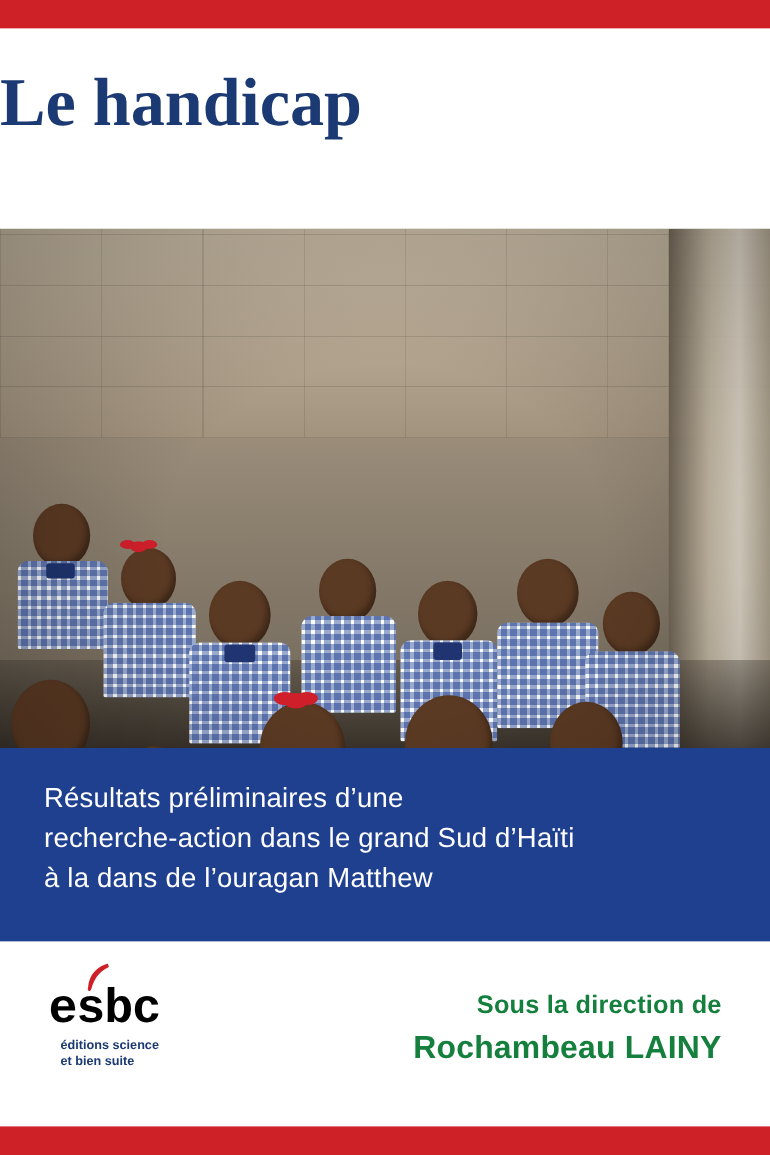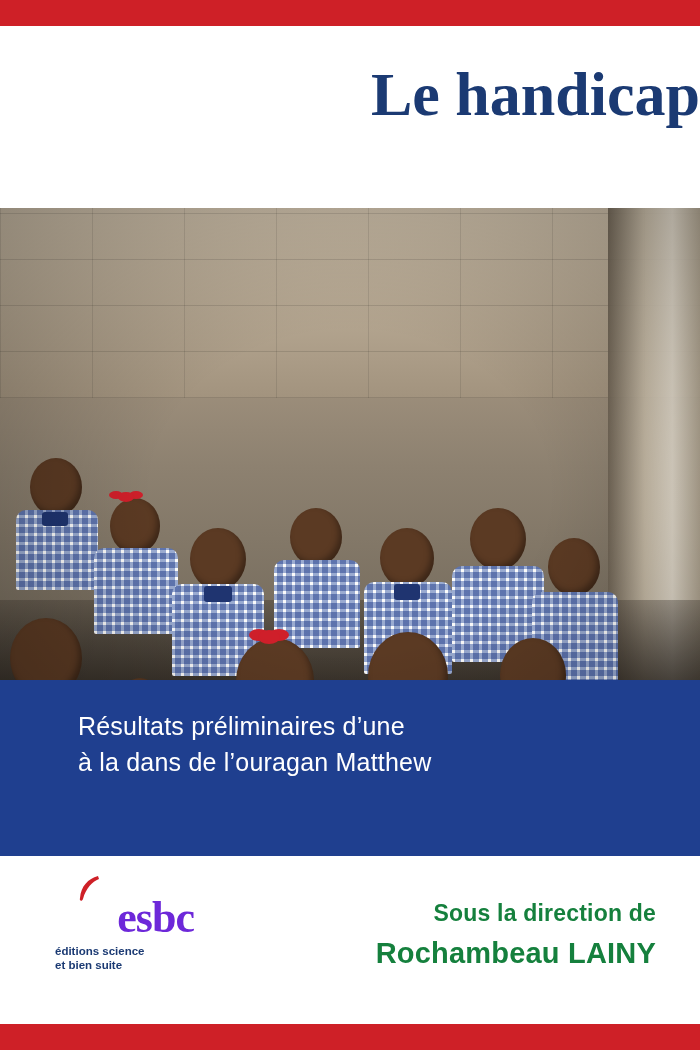--- a/index.html
+++ b/index.html
@@ -32,21 +32,21 @@
     height: 26px;
     background: #ce2027;
   }
   
   .title-block {
     position: absolute;
     left: 0; top: 26px;
     width: 700px;
     height: 136px;
     background: #ffffff;
-    text-align: right;
+    text-align: left;
   }
   .title-main {
     font-family: "Liberation Serif", serif;
     font-weight: bold;
     font-size: 62px;
     color: #1b3a73;
     line-height: 1.05;
     margin: 0;
     padding-top: 36px;
     letter-spacing: 0px;
@@ -132,21 +132,21 @@
     background: radial-gradient(ellipse at 50% 60%, rgba(0,0,0,0) 40%, rgba(0,0,0,0.28) 100%);
   }
   
   .subtitle-band {
     position: absolute;
     left: 0; top: 680px;
     width: 700px;
     height: 176px;
     background: #1f3f8f;
     box-sizing: border-box;
-    padding: 28px 44px 0 78px;
+    padding: 28px 44px 0 40px;
   }
   .subtitle-line {
     color: #ffffff;
     font-family: "Liberation Sans", sans-serif;
     font-size: 25px;
     line-height: 1.44;
     font-weight: normal;
     letter-spacing: 0.2px;
   }
   
@@ -157,27 +157,26 @@
     height: 168px;
     background: #ffffff;
   }
   .logo {
     position: absolute;
     left: 44px; top: 40px;
     width: 150px;
     color: #1b3a73;
   }
   .logo-word {
-    font-family: Liberation Serif, serif;
+    font-family: Liberation Mono, monospace;
     font-weight: bold;
     font-size: 44px;
     letter-spacing: -1px;
-    color: #6d28d9;
+    color: #000000;
     line-height: 1;
-    text-align: right;
   }
   .logo-tag {
     font-family: "Liberation Sans", sans-serif;
     font-size: 11.5px;
     font-weight: bold;
     color: #1b3a73;
     line-height: 1.25;
     margin-top: 4px;
     margin-left: 11px;
   }
@@ -274,20 +273,21 @@
     </div>
     <div class="kid" style="left:120px; top:470px;">
       <div class="head" style="left:0; top:0; width:40px; height:44px;"></div>
 
     </div>
     <div class="shade"></div>
   </div>
 
   <div class="subtitle-band">
     <div class="subtitle-line">Résultats préliminaires d’une</div>
+    <div class="subtitle-line">recherche-action dans le grand Sud d’Haïti</div>
     <div class="subtitle-line">à la dans de l’ouragan Matthew</div>
   </div>
 
   <div class="footer">
     <div class="logo">
       <svg class="logo-leaf" viewBox="0 0 22 26">
         <path d="M20 0 C10 3 3 10 2 22 C1 25 4 26 5 23 C8 12 14 6 21 3 Z" fill="#ce2027"></path>
       </svg>
       <div class="logo-word">esbc</div>
       <div class="logo-tag">éditions science</div>

